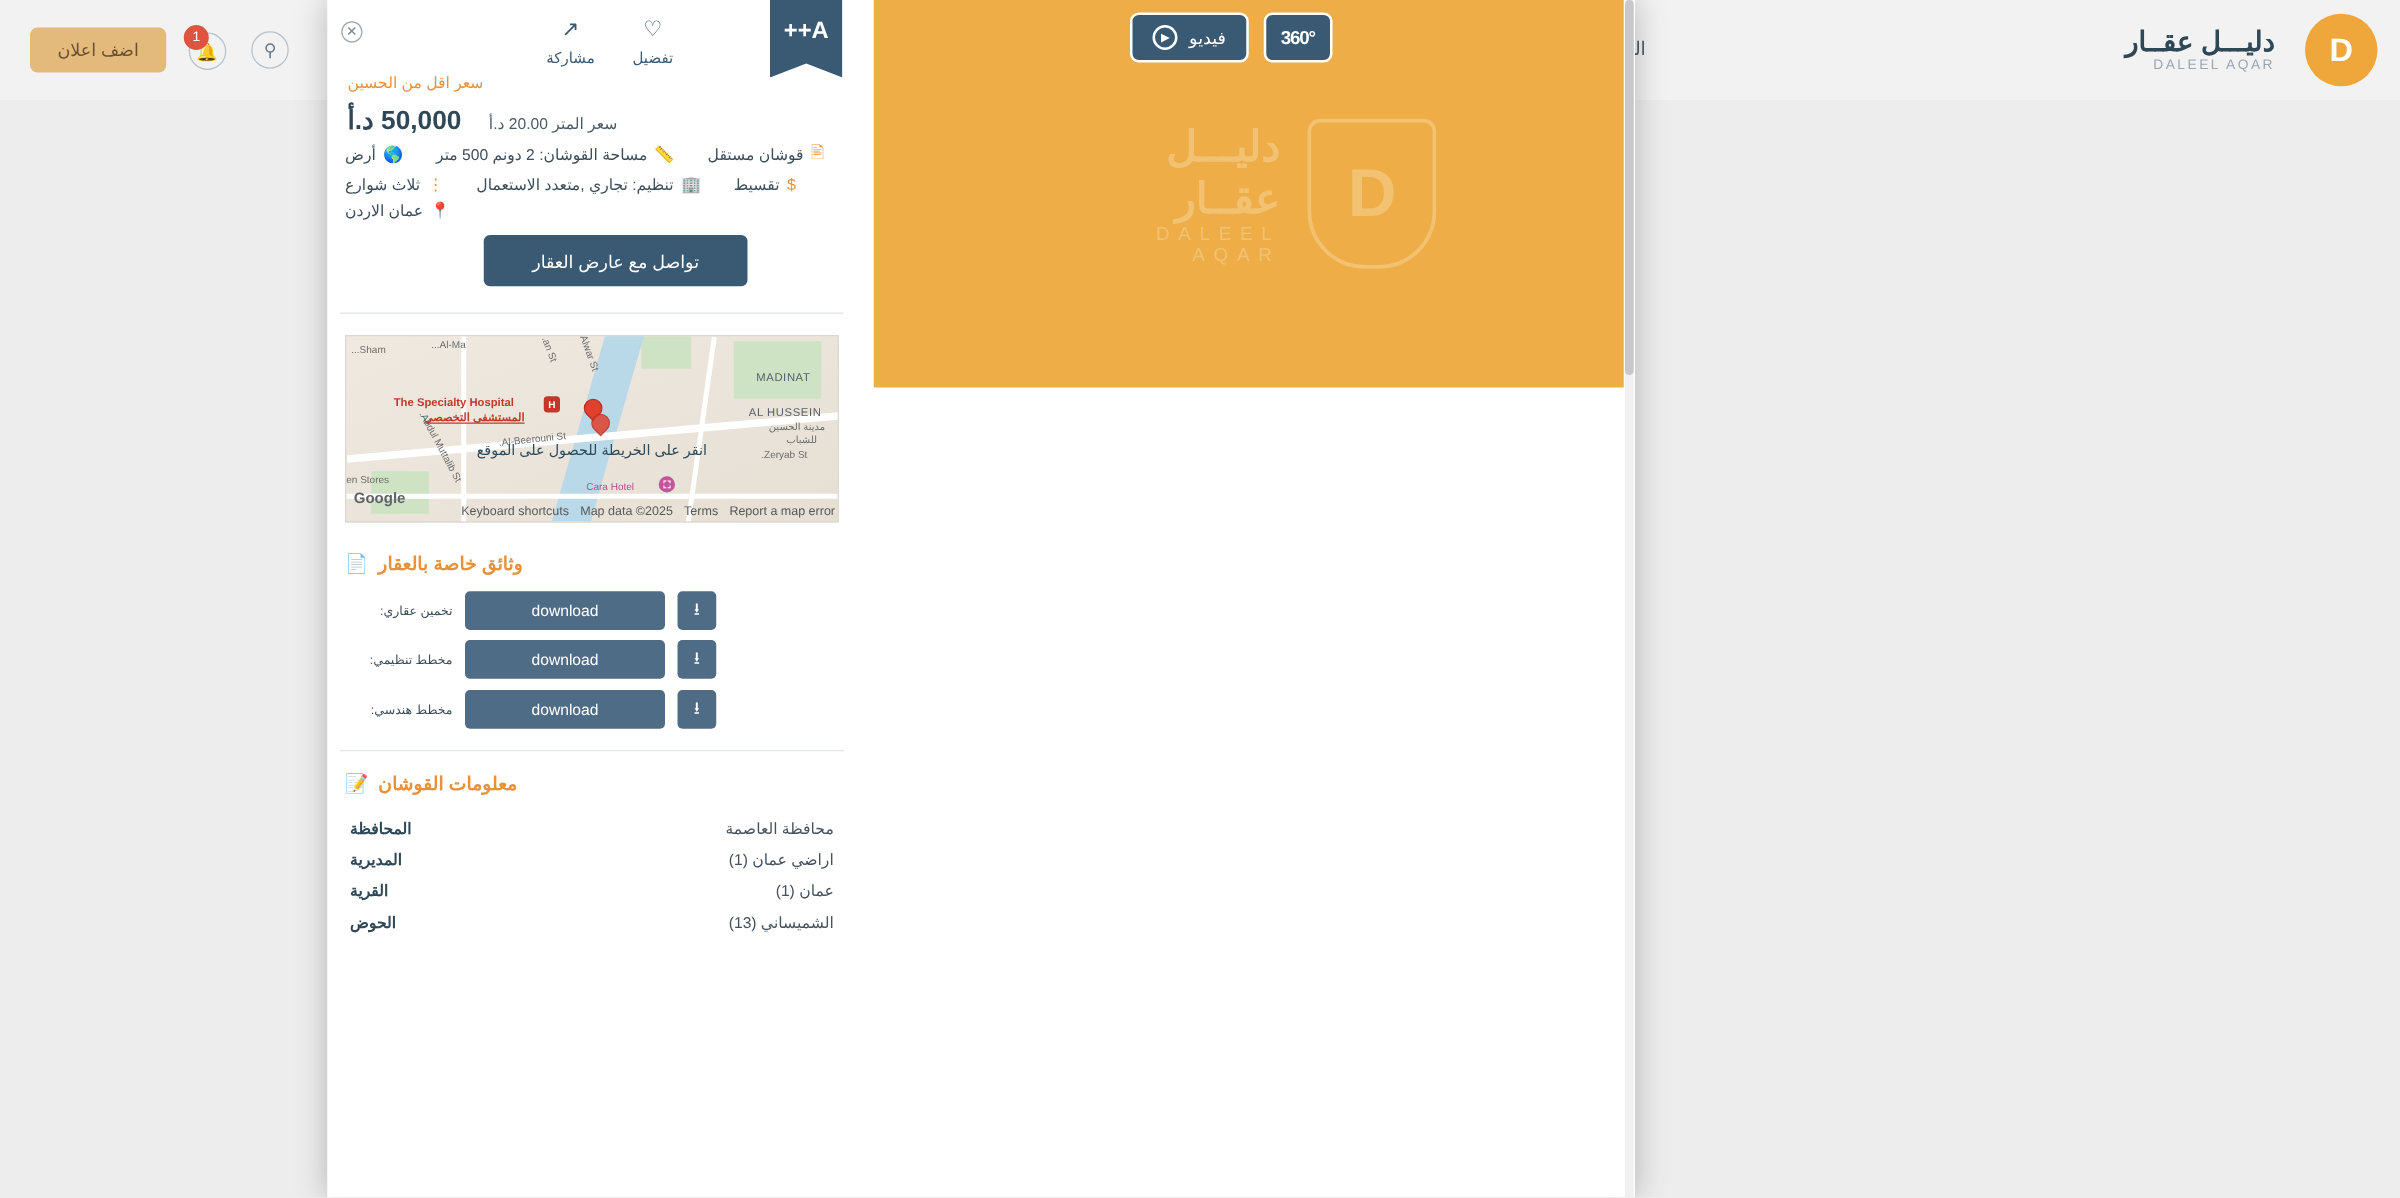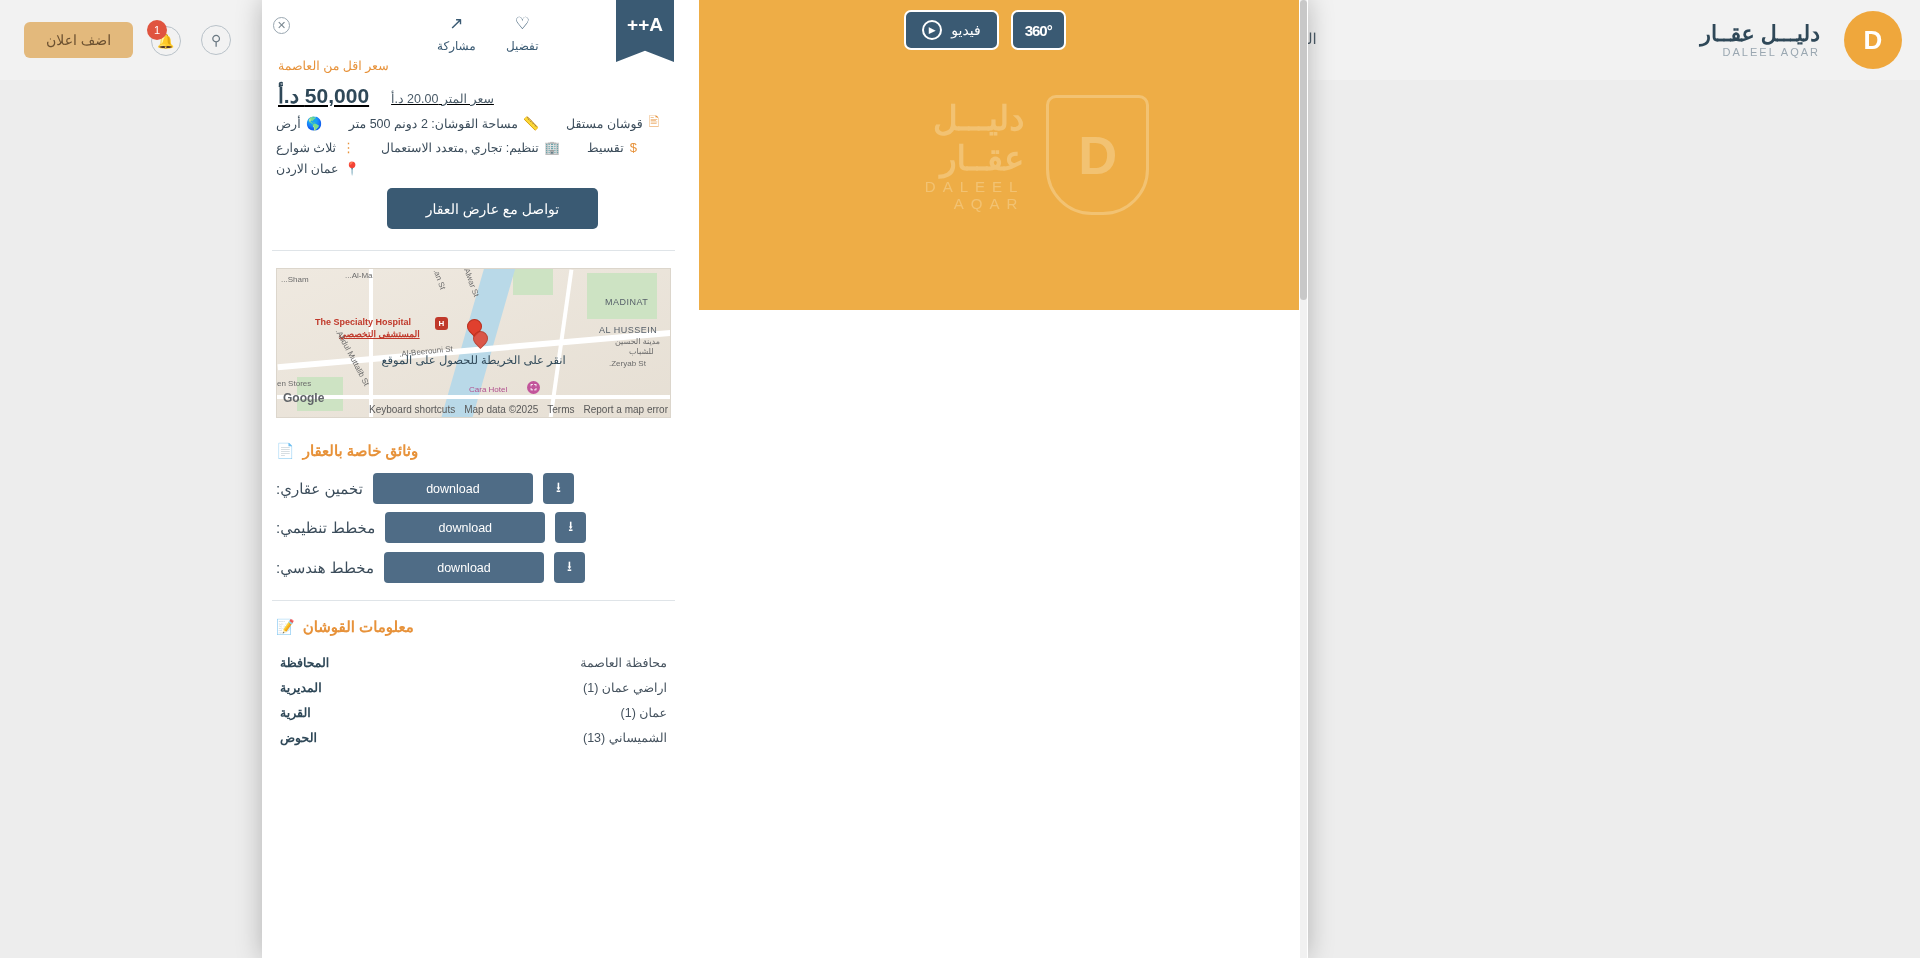--- a/index.html
+++ b/index.html
@@ -123,21 +123,21 @@
     font-size: 11px; display: flex; align-items: center; justify-content: center;
   }
 
   .price-note {
     position: absolute; right: 0; top: 58px; width: 423px; padding-left: 16px;
     text-align: left; color: #e7923a; font-size: 12.5px;
   }
   .price-row {
     position: absolute; right: 0; top: 84px; width: 423px; padding-left: 16px;
     display: flex; flex-direction: row-reverse; align-items: baseline; gap: 22px;
-    justify-content: flex-start; direction: rtl; text-decoration: underline;
+    justify-content: flex-start; direction: rtl;
   }
   .price-main { color: #2f4858; font-size: 21px; font-weight: bold; }
   .price-sub { color: #4a5b68; font-size: 12.5px; }
 
   .facts { position: absolute; right: 0; top: 112px; width: 423px; padding-left: 14px; }
   .fact-line {
     display: flex; flex-direction: row; justify-content: flex-end; align-items: center;
     gap: 26px; margin-bottom: 6px; direction: rtl;
   }
   .fact {
@@ -195,21 +195,21 @@
   .sec-title {
     position: absolute; right: 14px; width: 395px; text-align: right;
     color: #e7923a; font-size: 15px; font-weight: bold;
     display: flex; flex-direction: row-reverse; align-items: center; gap: 8px;
     justify-content: flex-start;
   }
   .doc-row {
     position: absolute; right: 14px; width: 395px; display: flex;
     flex-direction: row-reverse; align-items: center; gap: 10px;
   }
-  .doc-label { color: #3c4d5b; font-size: 15px; min-width: 86px; text-align: right; }
+  .doc-label { color: #3c4d5b; font-size: 10px; min-width: 86px; text-align: right; }
   .doc-btn {
     background: #4f6c86; color: #fff; border: none; border-radius: 4px;
     height: 31px; width: 160px; font-size: 12.5px; font-family: "Liberation Sans", sans-serif;
   }
   .dl-btn {
     background: #4f6c86; color: #fff; border: none; border-radius: 4px;
     height: 31px; width: 31px; display: flex; align-items: center; justify-content: center;
     font-size: 14px;
   }
 
@@ -256,21 +256,21 @@
           <span class="glyph">♡</span>
           <span>تفضيل</span>
         </div>
         <div class="top-action" style="left:175px; top:6px;">
           <span class="glyph">↗</span>
           <span>مشاركة</span>
         </div>
         <div class="close-x">✕</div>
       </div>
 
-      <div class="price-note">سعر اقل من العاصمة</div>
+      <div class="price-note">سعر اقل من الحسين</div>
 
       <div class="price-row">
         <span class="price-main">50,000 د.أ</span>
         <span class="price-sub">سعر المتر 20.00 د.أ</span>
       </div>
 
       <div class="facts">
         <div class="fact-line">
           <span class="fact">
             <span class="fi">🖹</span>

